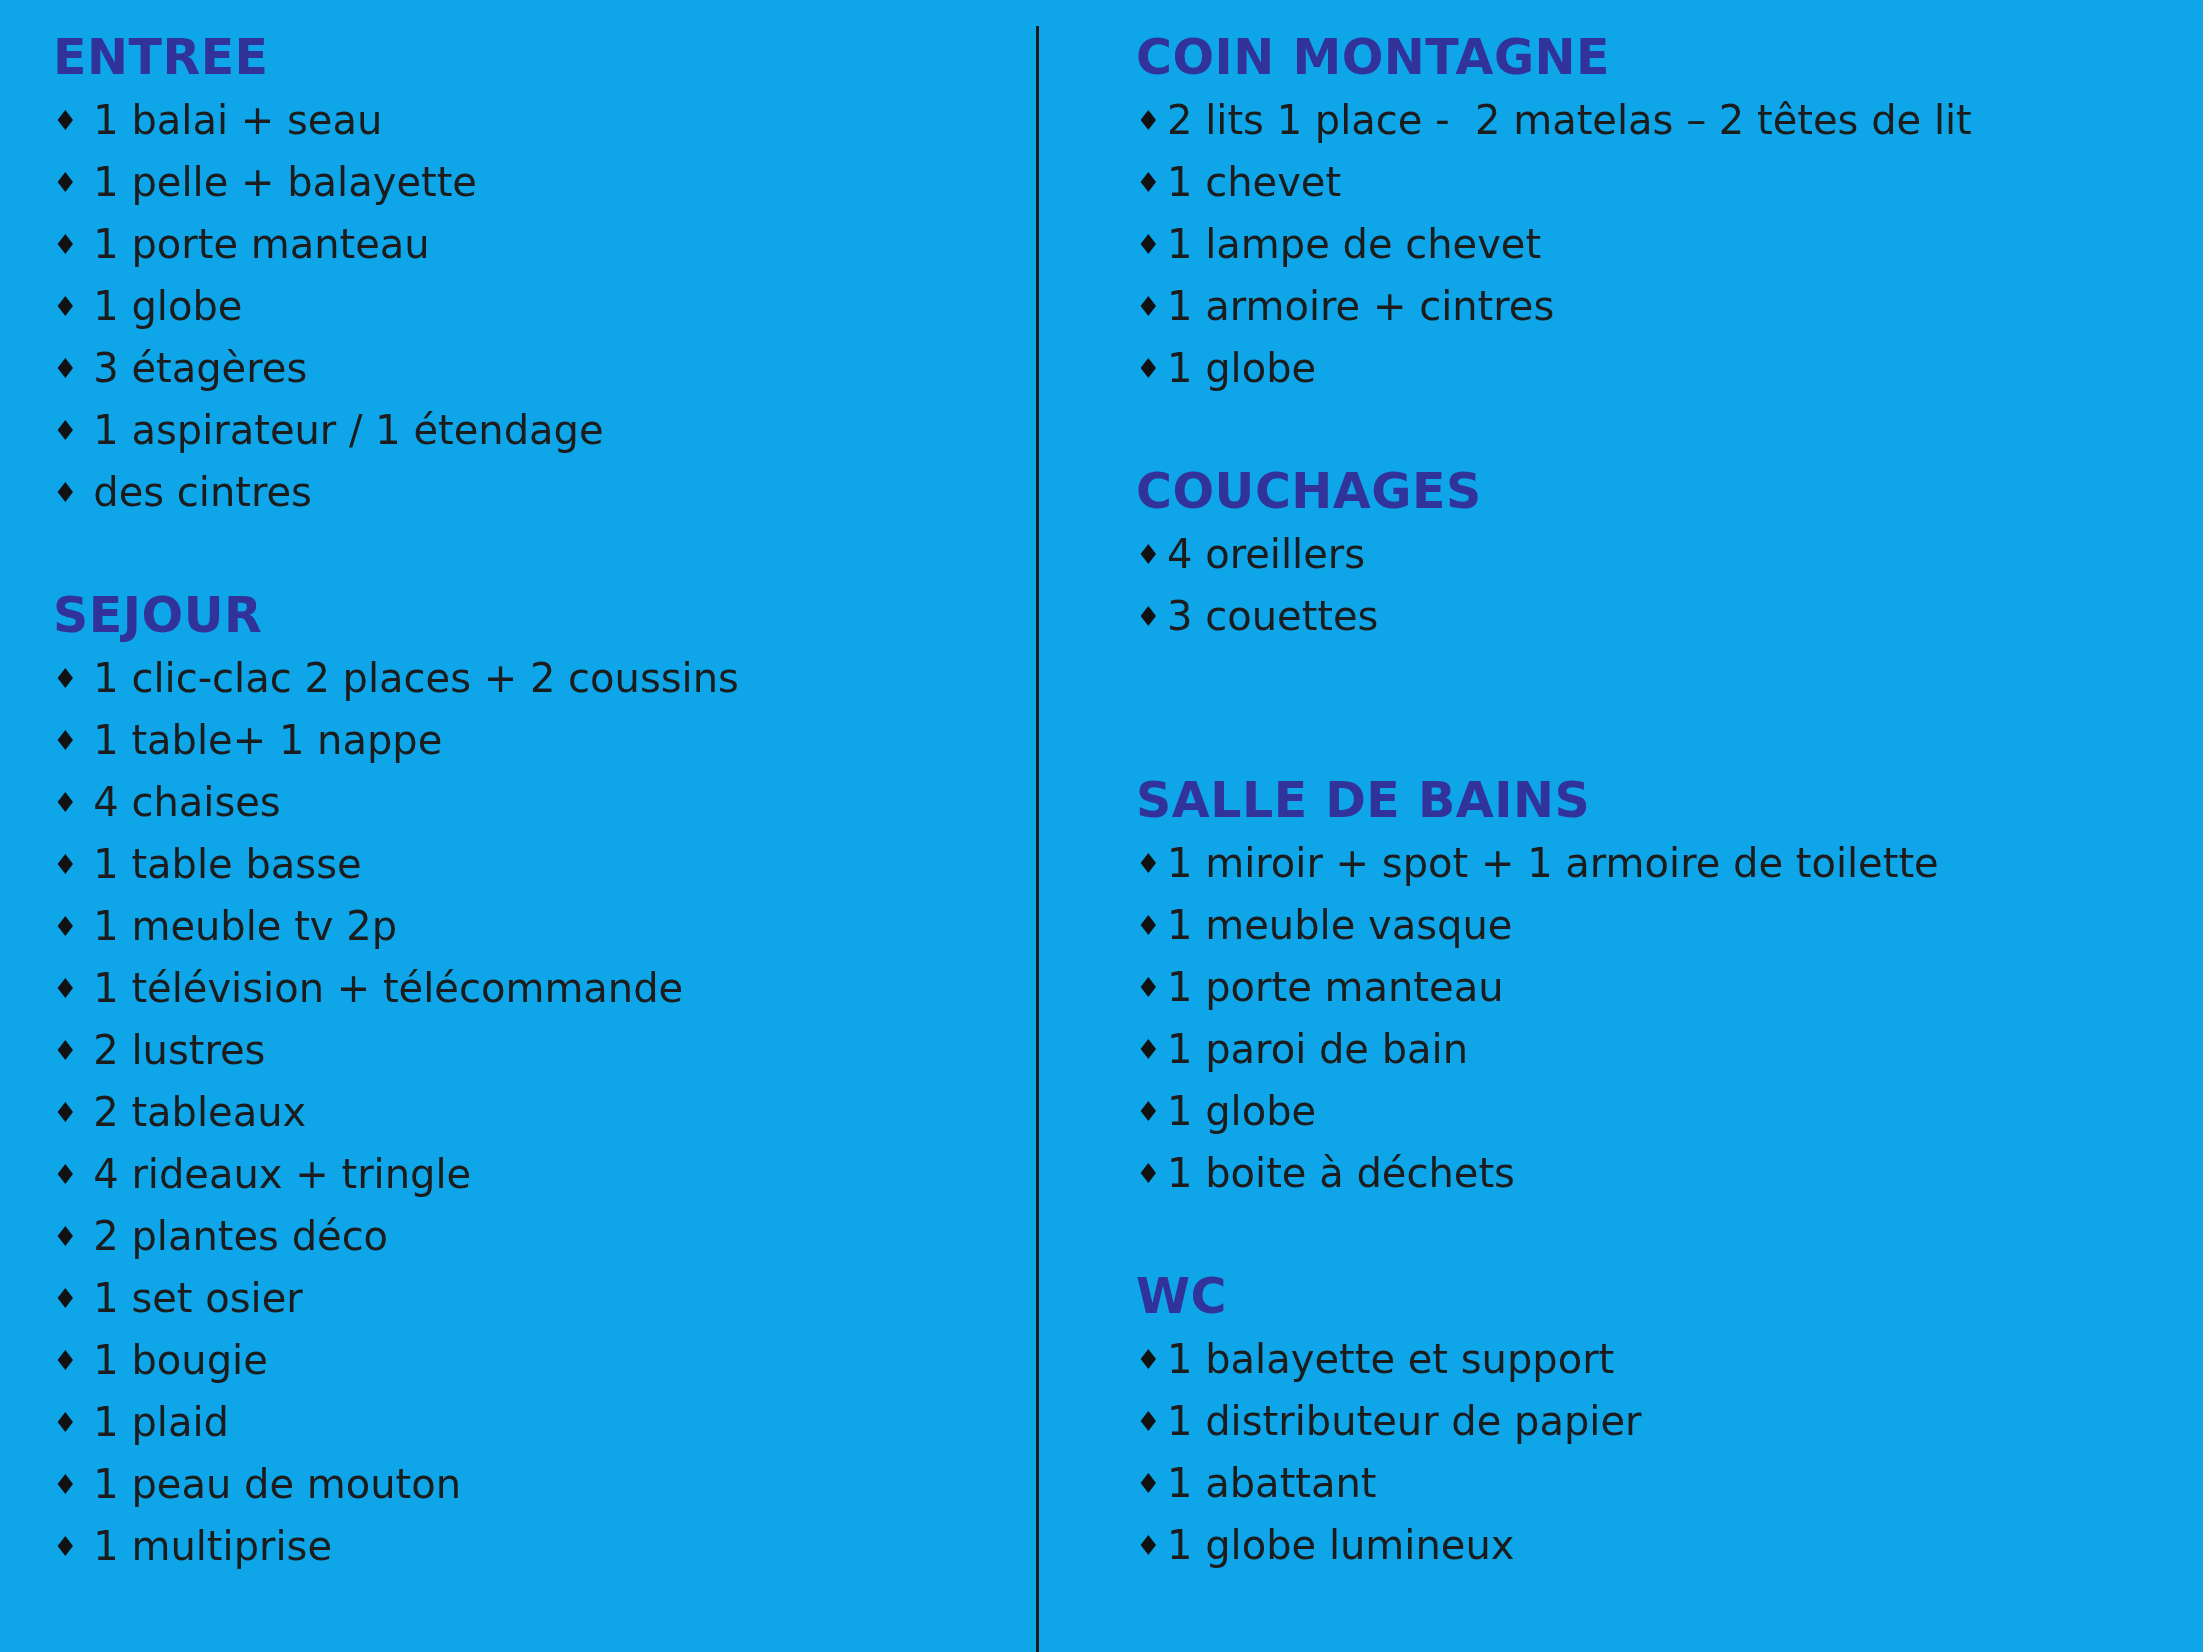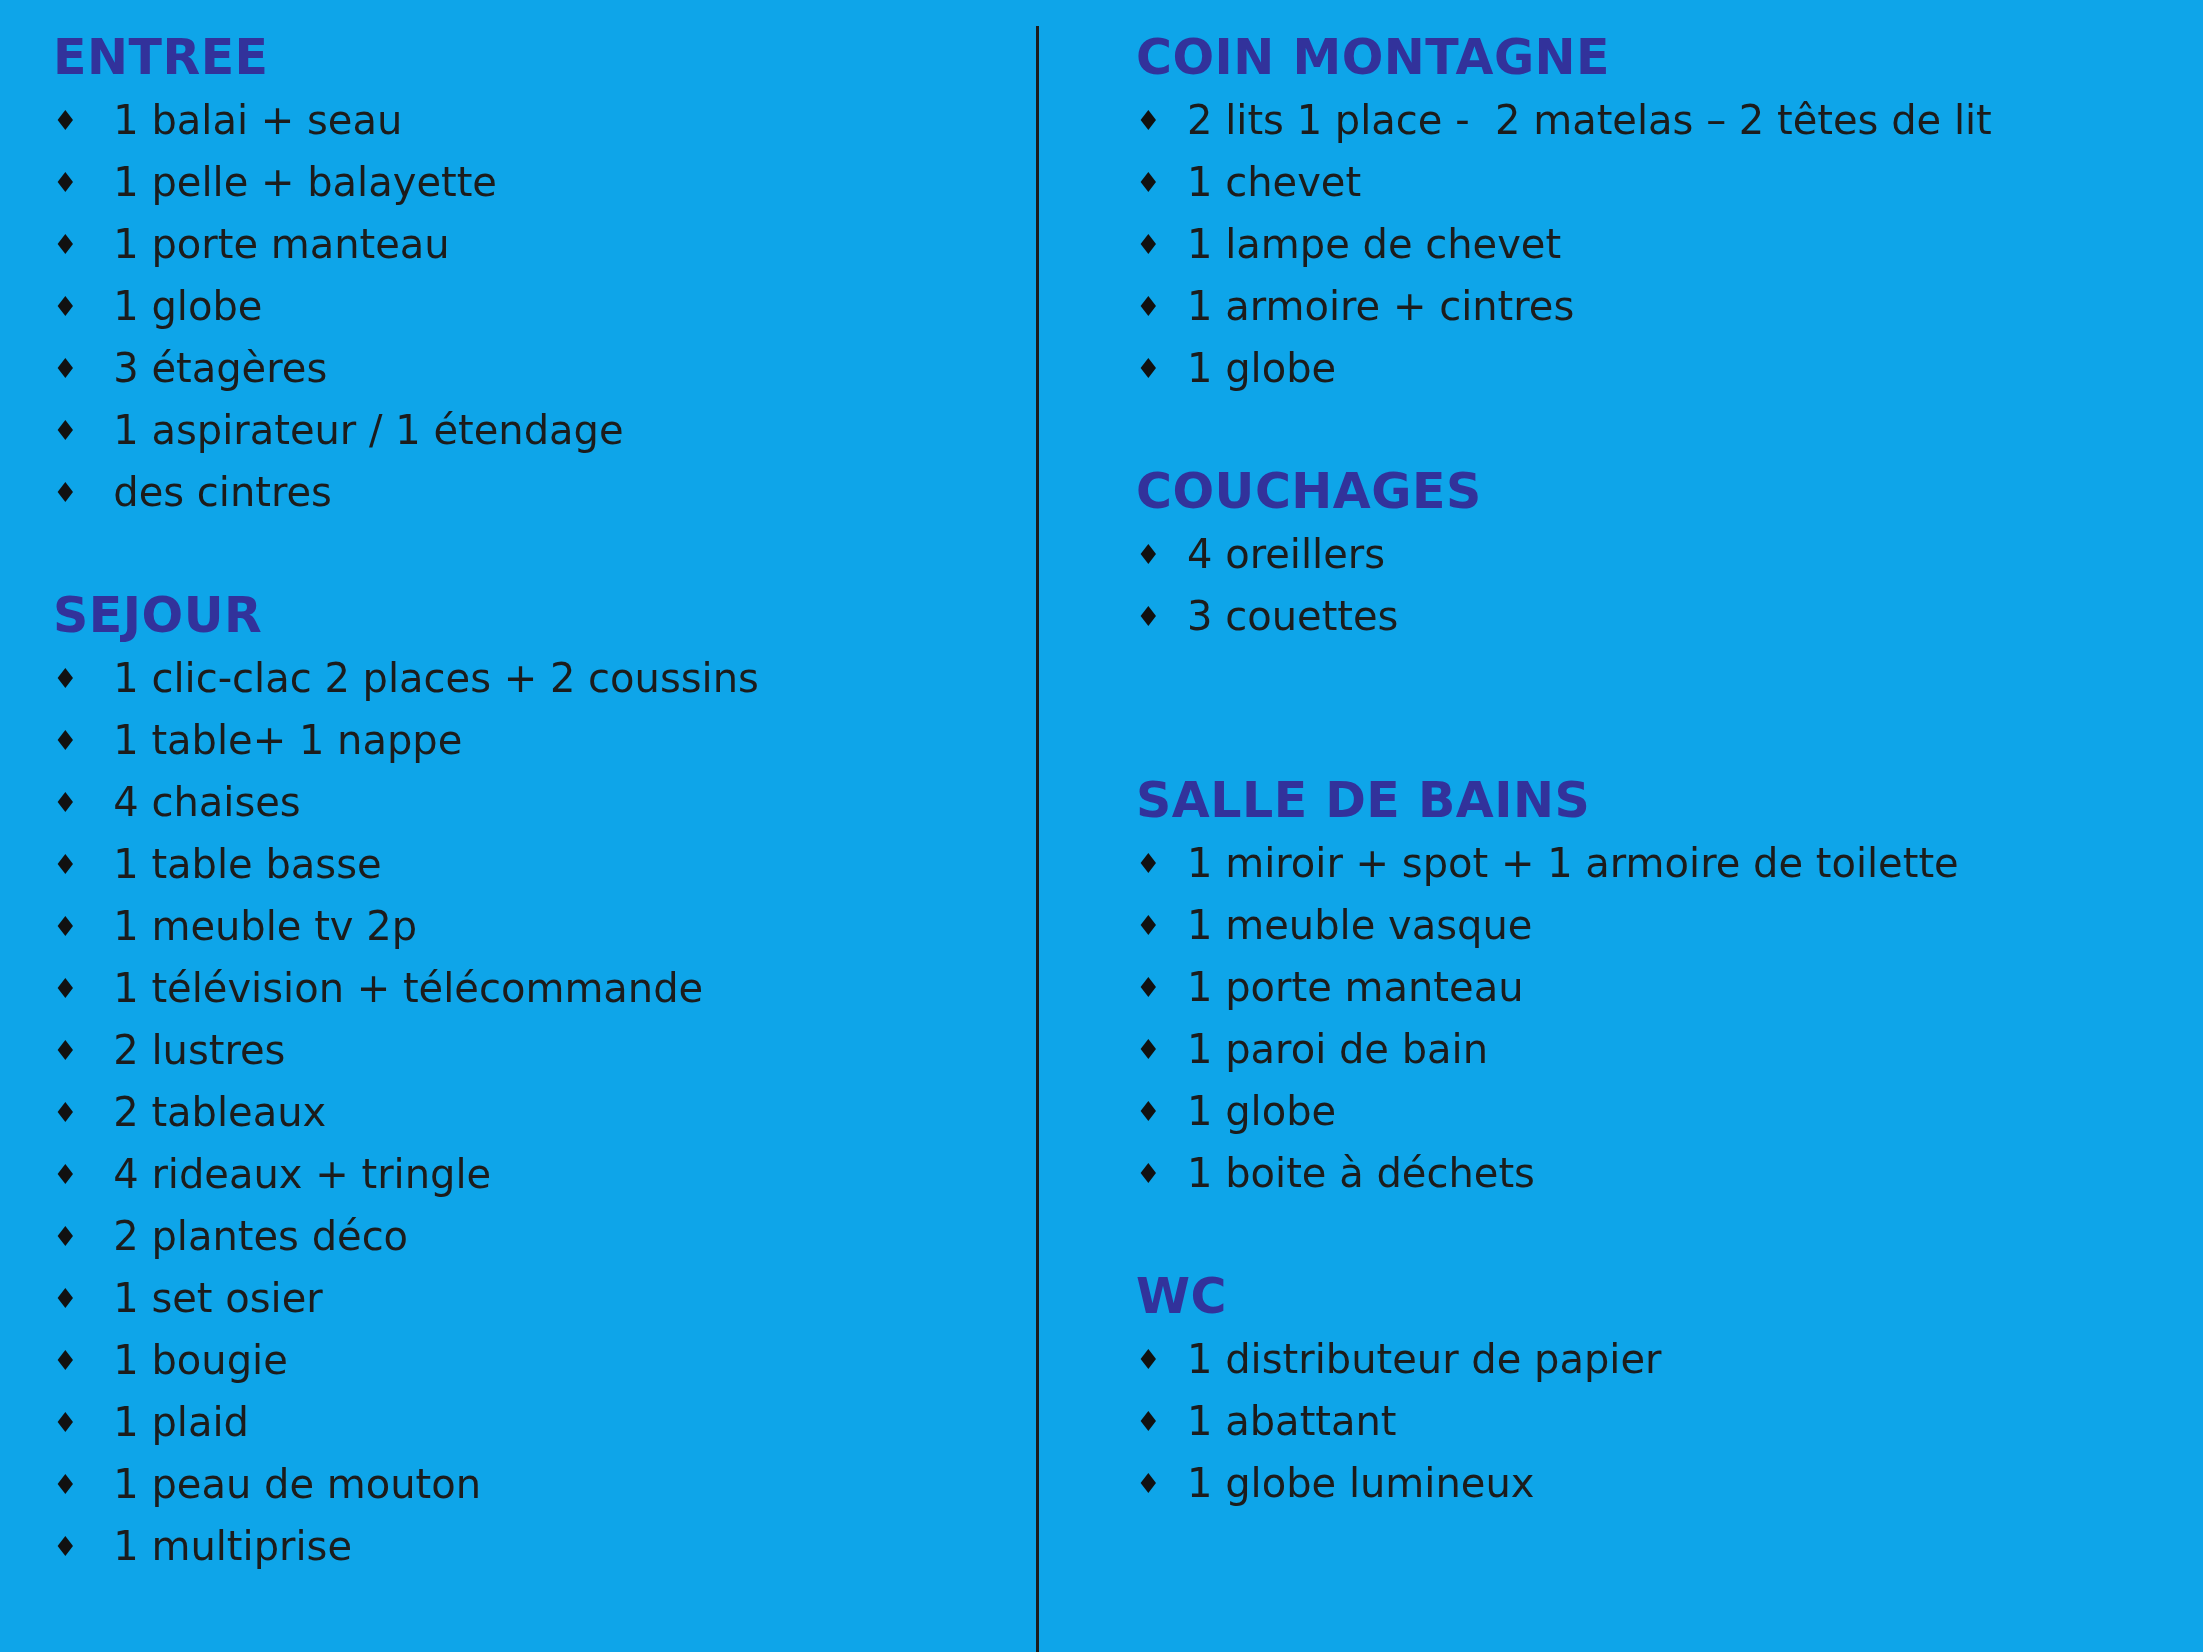--- a/index.html
+++ b/index.html
@@ -43,21 +43,21 @@
     letter-spacing: 0.5px;
   }
   .bullet {
     display: inline-block;
     font-size: 27.5px;
     vertical-align: 3.7px;
     color: #111111;
   }
   .col-left  .bullet { margin-right: 15.6px; }
   .col-right .bullet { margin-right: 6.4px; }
-  .item-text { white-space: pre; margin-left: 20px; }
+  .item-text { white-space: pre; }
   .gap1 { margin-top: 62px; }
   .gap2 { margin-top: 123px; }
 </style>
 </head>
 <body>
 
 <div class="page">
 
   <div class="divider"></div>
 
@@ -117,20 +117,21 @@
       <div class="row"><span class="bullet">♦</span><span class="item-text">1 miroir + spot + 1 armoire de toilette</span></div>
       <div class="row"><span class="bullet">♦</span><span class="item-text">1 meuble vasque</span></div>
       <div class="row"><span class="bullet">♦</span><span class="item-text">1 porte manteau</span></div>
       <div class="row"><span class="bullet">♦</span><span class="item-text">1 paroi de bain</span></div>
       <div class="row"><span class="bullet">♦</span><span class="item-text">1 globe</span></div>
       <div class="row"><span class="bullet">♦</span><span class="item-text">1 boite à déchets</span></div>
     </section>
 
     <section class="gap1">
       <div class="row header-row">WC</div>
+      <div class="row"><span class="bullet">♦</span><span class="item-text">1 balayette et support</span></div>
       <div class="row"><span class="bullet">♦</span><span class="item-text">1 distributeur de papier</span></div>
       <div class="row"><span class="bullet">♦</span><span class="item-text">1 abattant</span></div>
       <div class="row"><span class="bullet">♦</span><span class="item-text">1 globe lumineux</span></div>
     </section>
 
   </div>
 
 </div>
 
 

